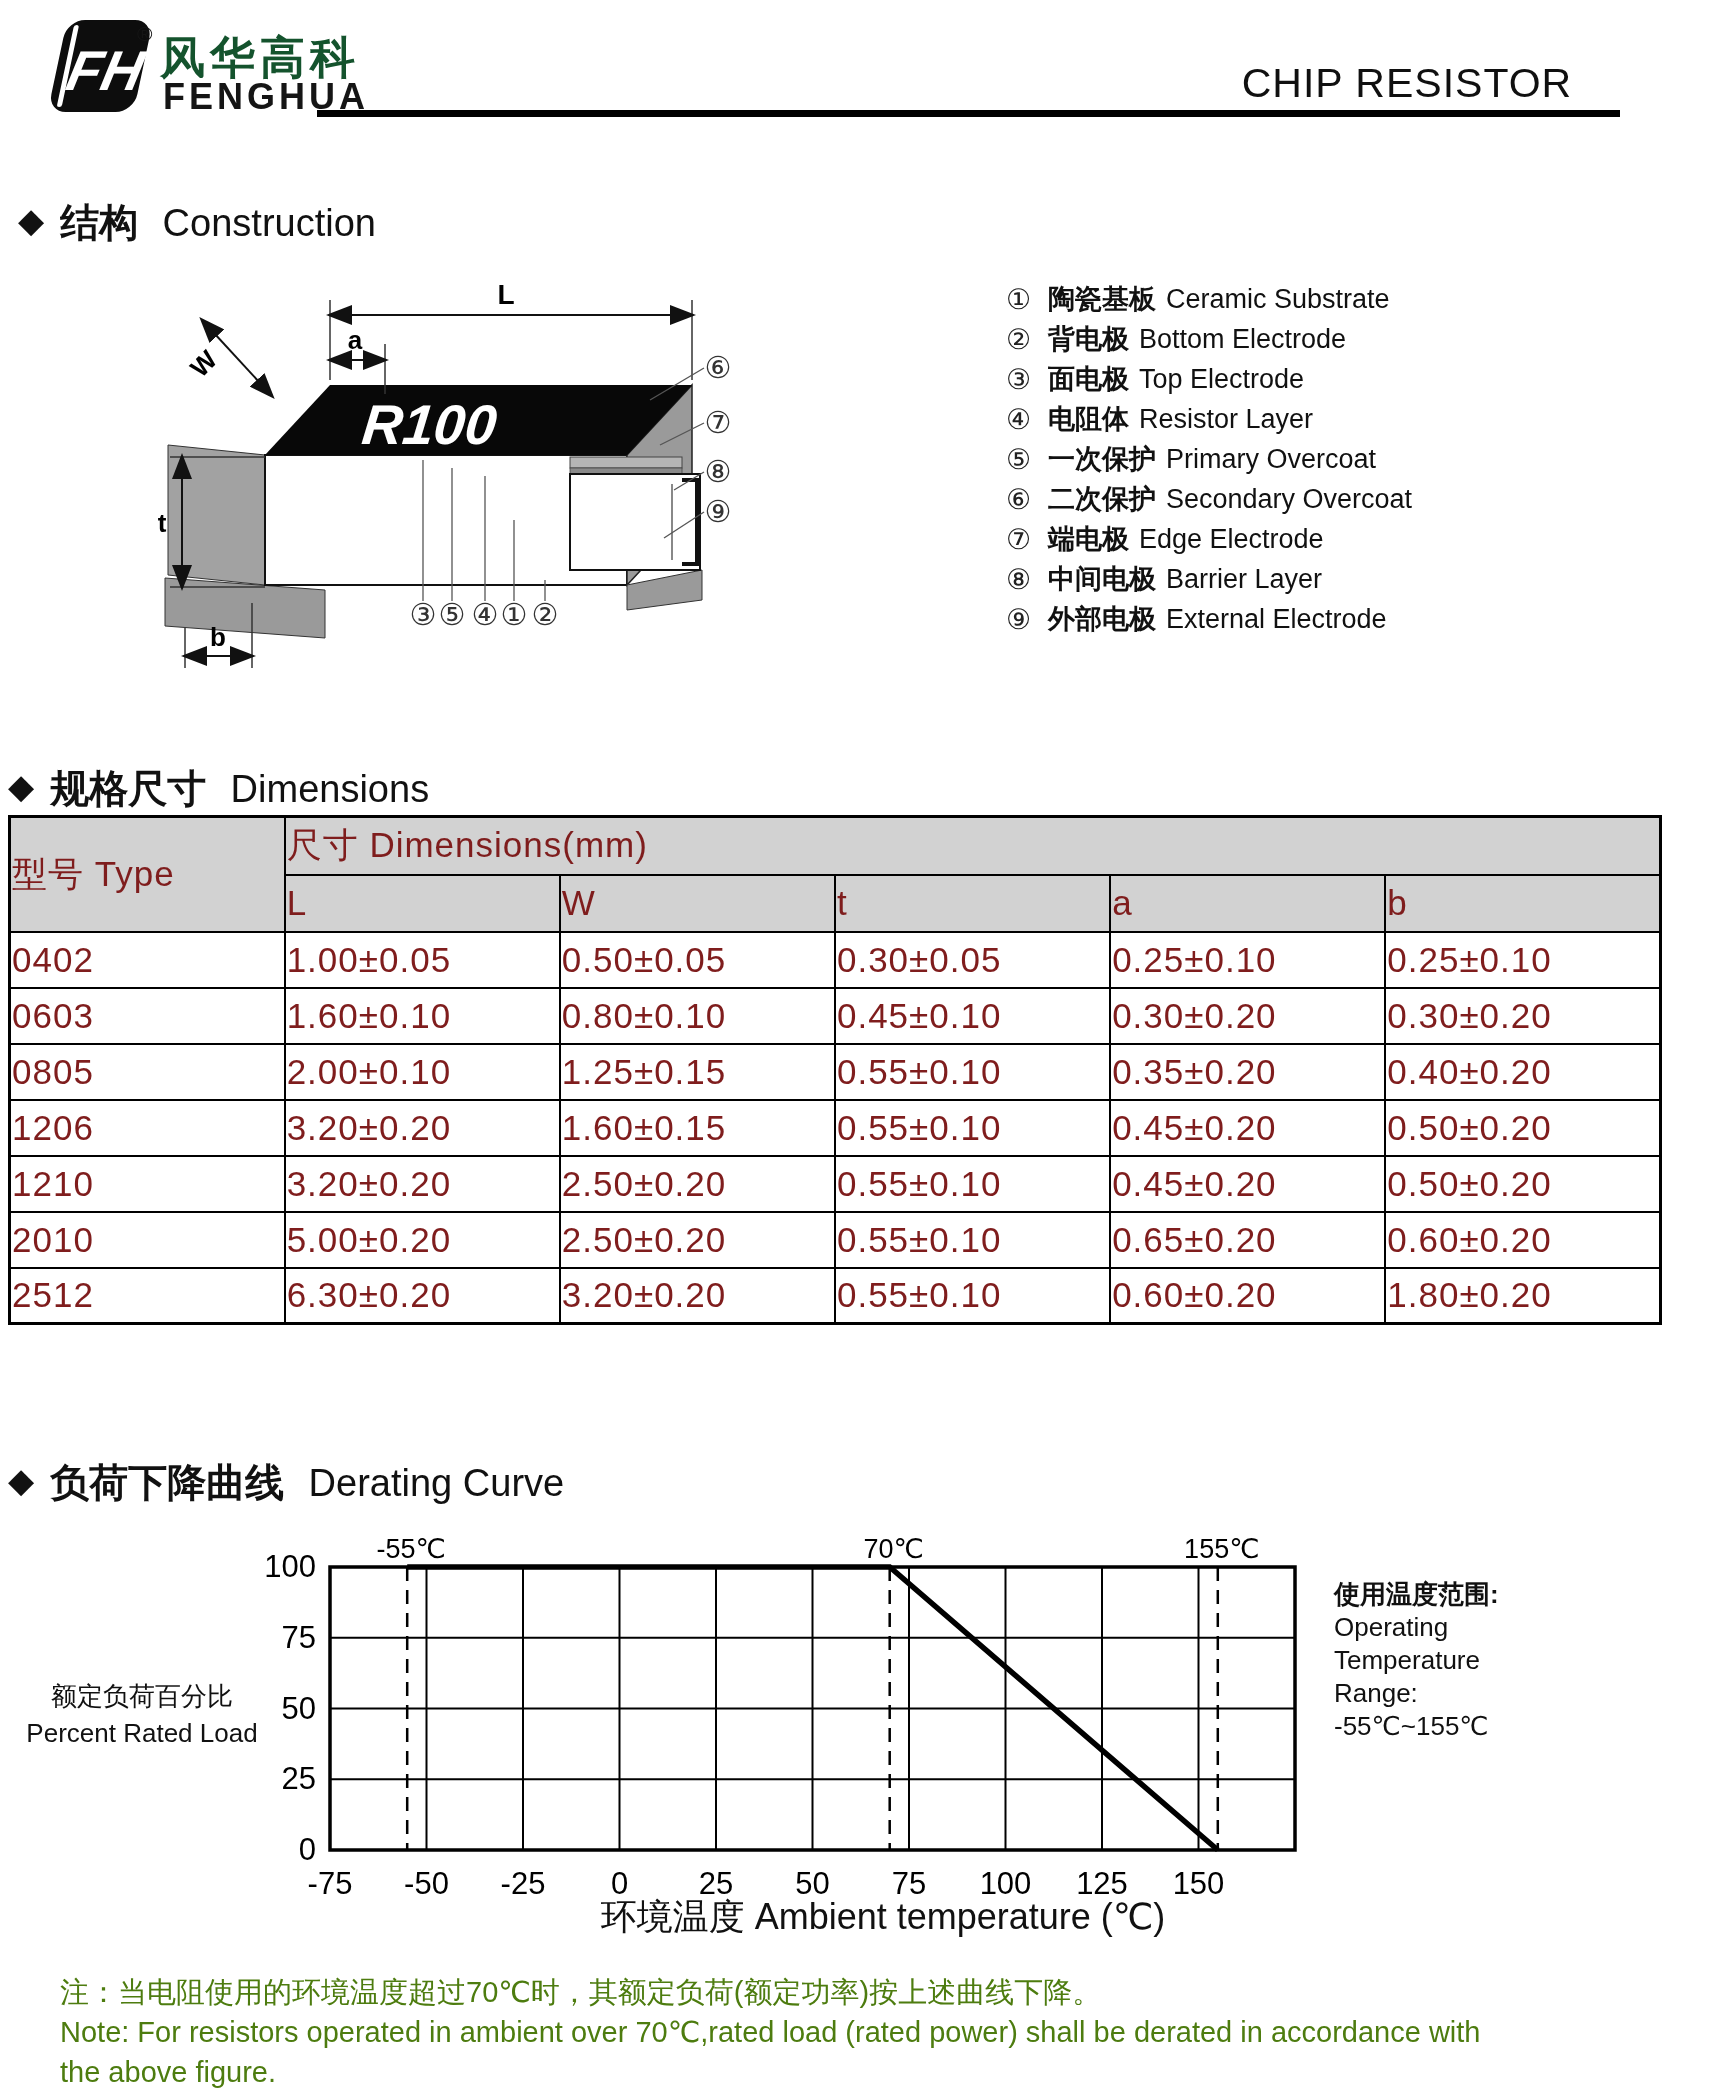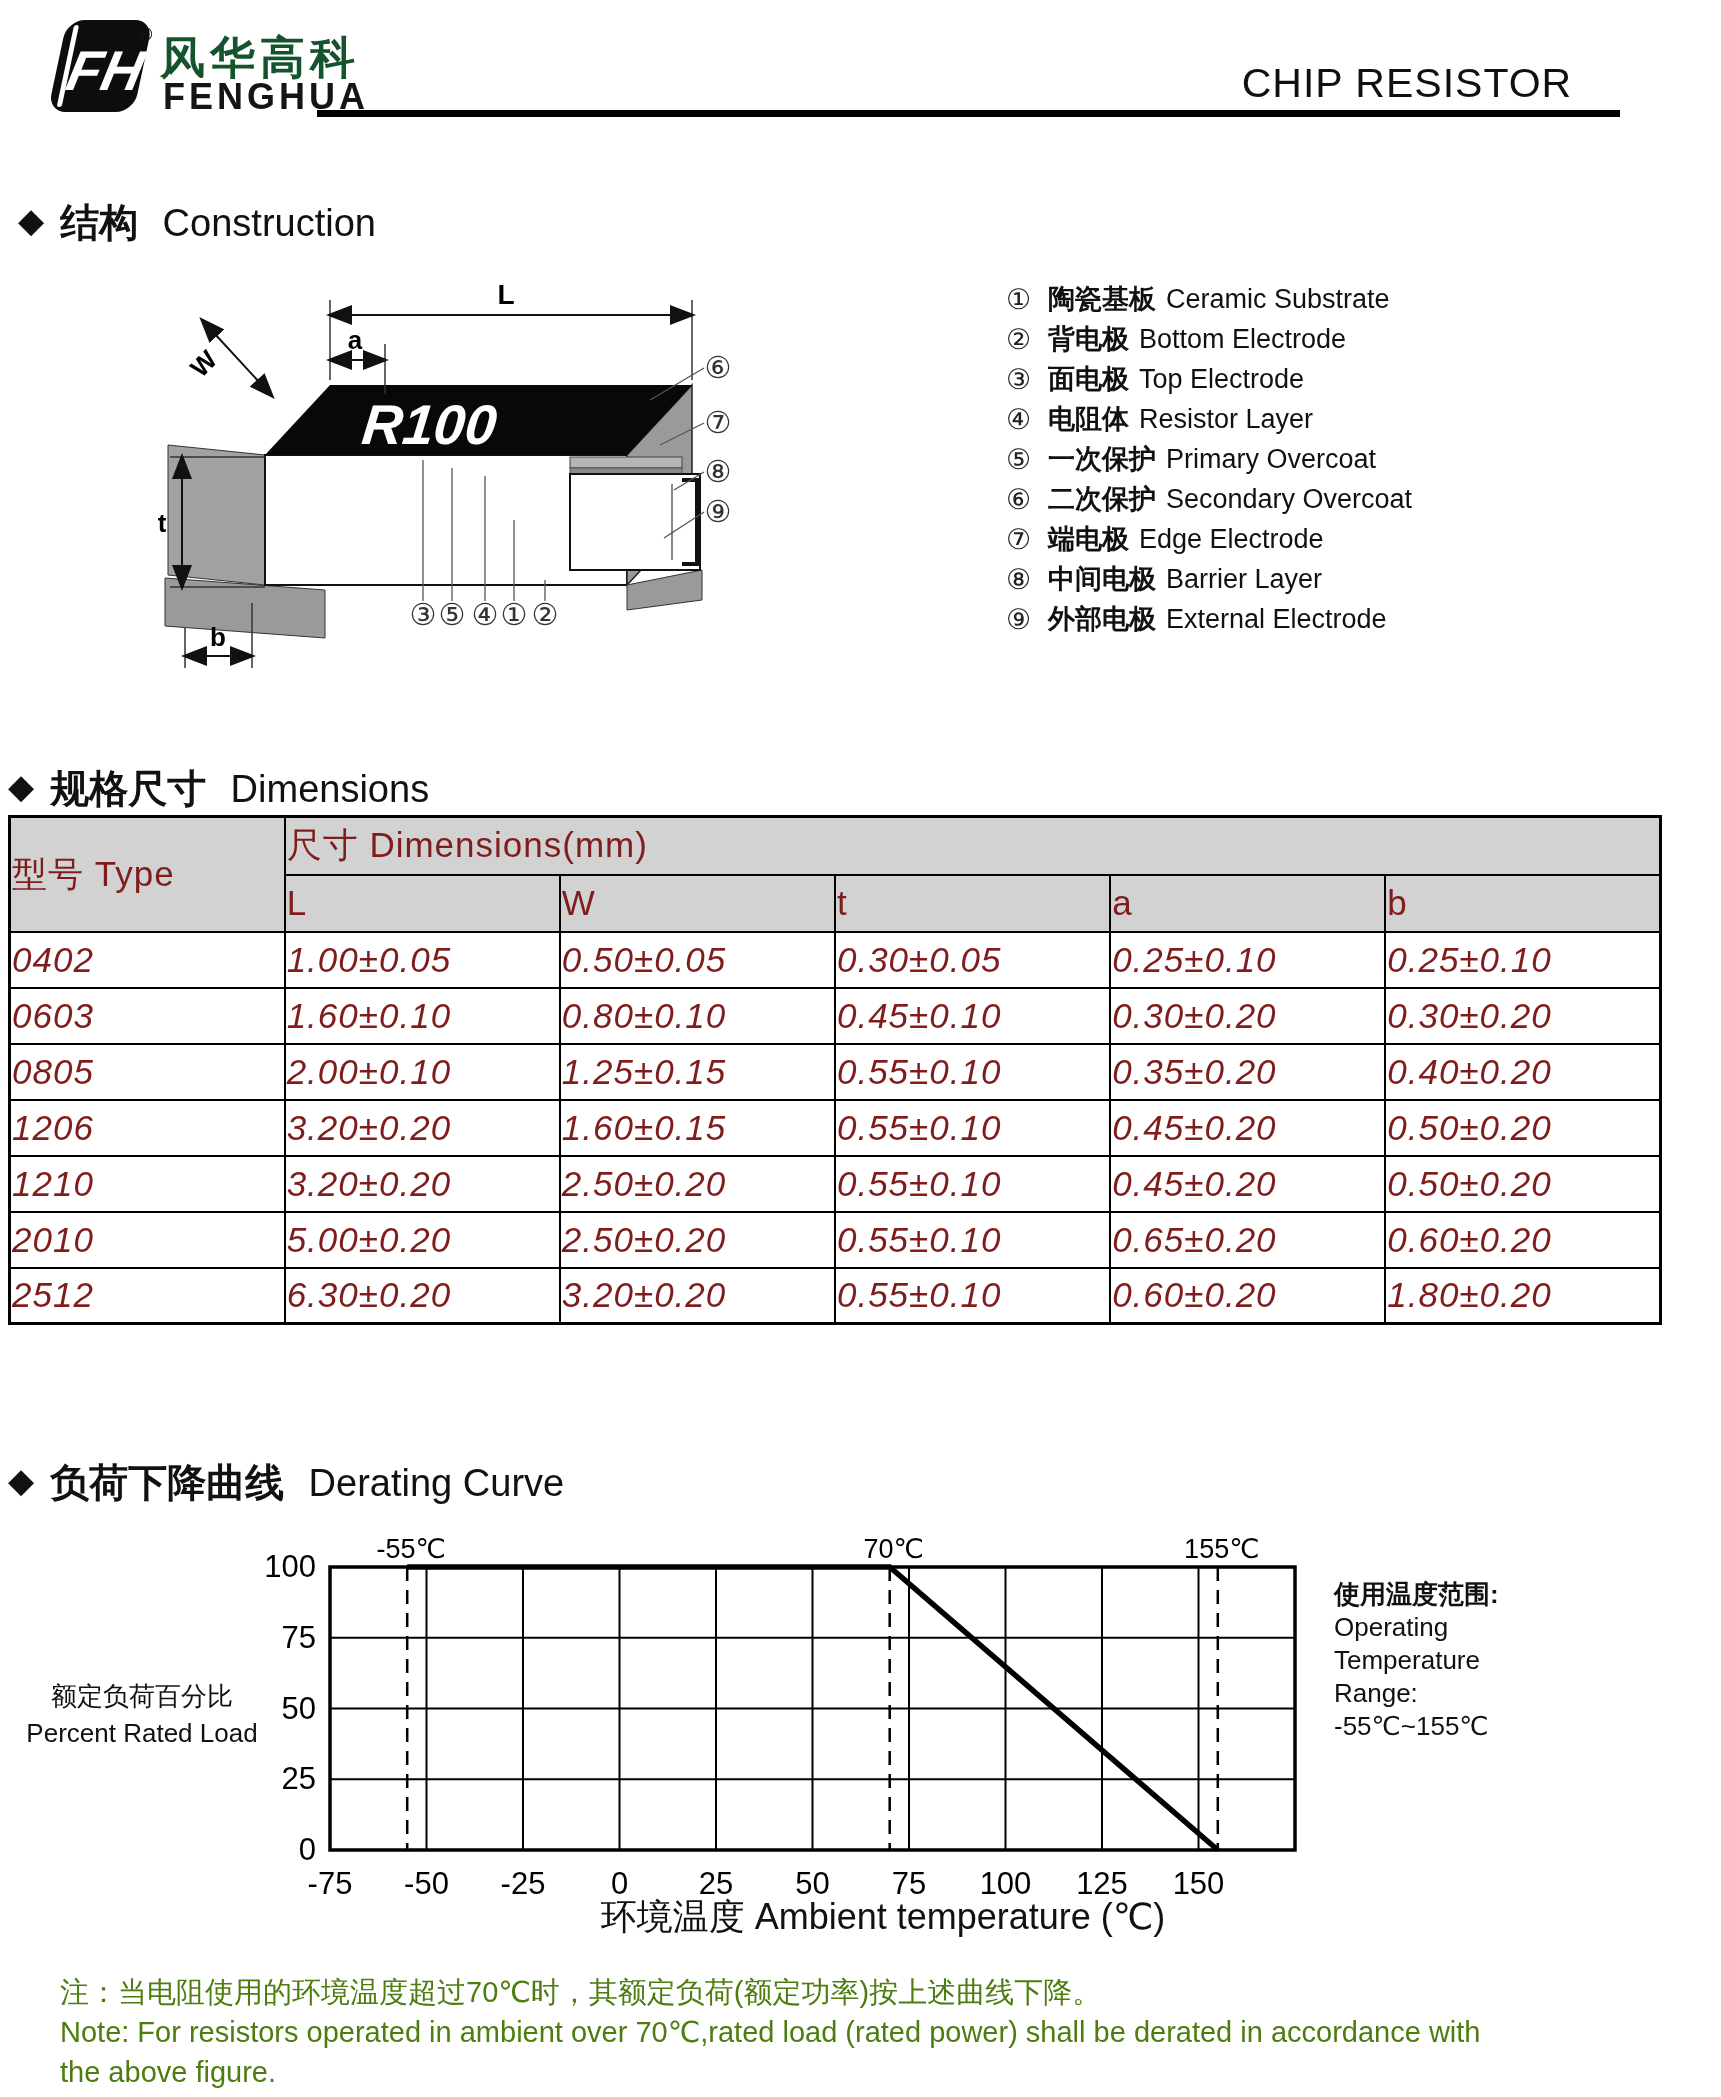--- a/index.html
+++ b/index.html
@@ -29,21 +29,21 @@
   table.dims{
     border-collapse:collapse;table-layout:fixed;
     position:absolute;left:8px;top:815px;width:1654px;
     border:3px solid #000;
   }
   table.dims td{
     border:2px solid #000;text-align:left;vertical-align:middle;
     font-size:35px;letter-spacing:1px;color:#7f1d1d;
   }
   table.dims td.hdr{background:#d2d2d2;}
-  tr.h1{height:58px;} tr.h2{height:57px;} tr.dr{height:56px;font-style:italic;}
+  tr.h1{height:58px;} tr.h2{height:57px;} tr.dr{height:56px;}
   
   .ylab-block{left:12px;top:1678px;width:260px;text-align:center;font-size:26px;line-height:37px;}
   .side-note{left:1334px;top:1578px;font-size:26px;line-height:33px;}
   .side-note .cn{font-weight:600;}
   .xaxis-title{left:483px;top:1893px;width:800px;text-align:center;font-size:36px;}
   
   .note{left:60px;top:1972px;width:1620px;font-size:29px;line-height:40px;color:#4d7c0f;}
   svg text{font-family:"Liberation Sans","DejaVu Sans",sans-serif;}
 </style>
 </head>

